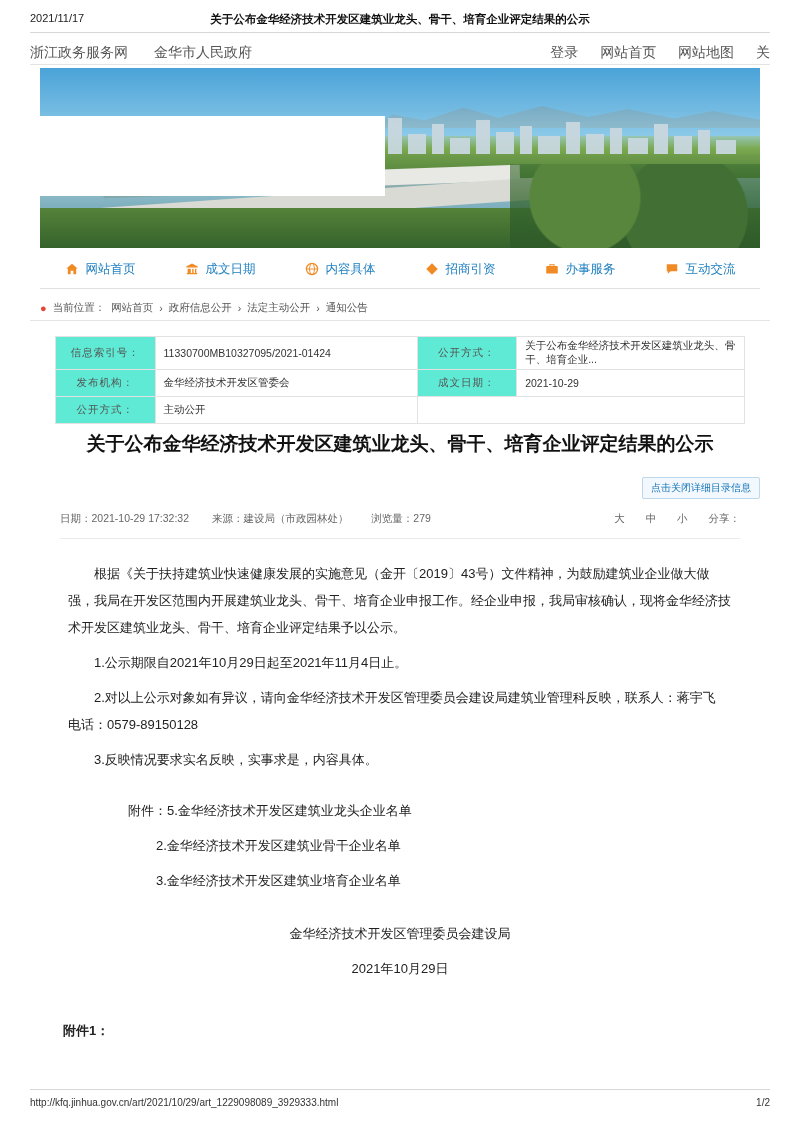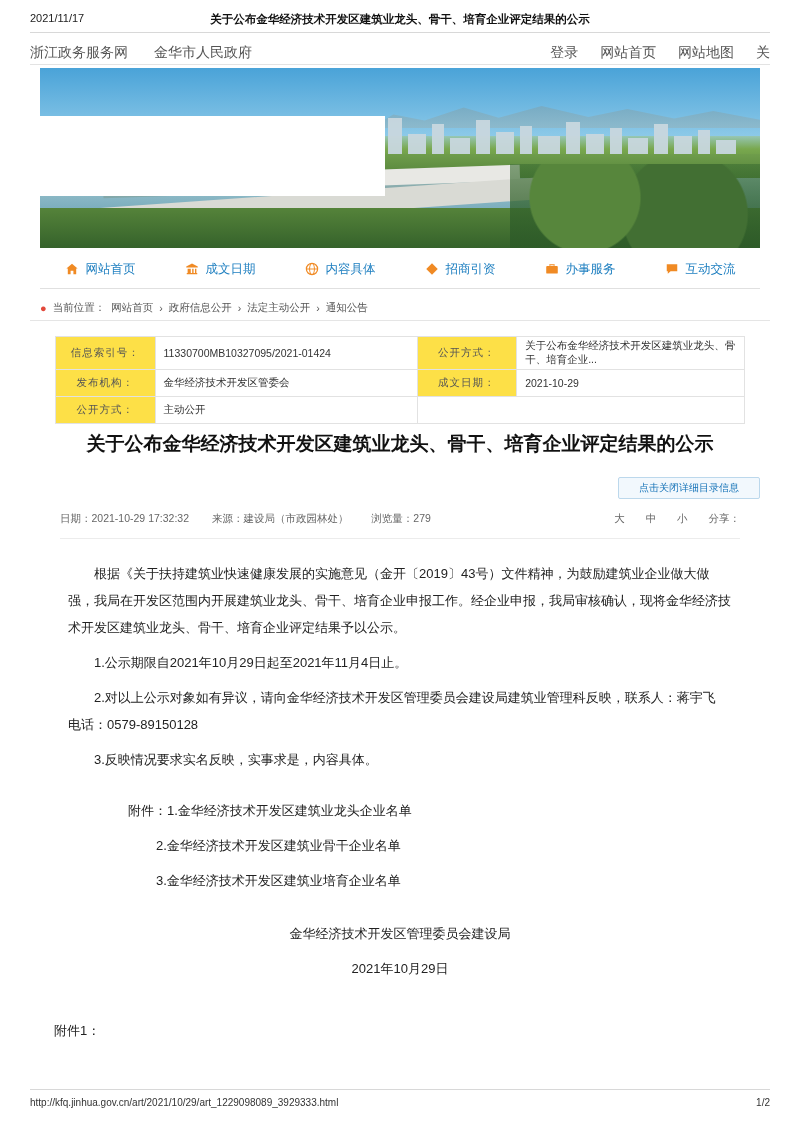--- a/index.html
+++ b/index.html
@@ -253,21 +253,21 @@
     font-size: 10.5px;
     color: #444;
   }
   .meta td {
     border: 1px solid #e2e2e2;
     height: 22px;
     padding: 2px 8px;
     vertical-align: middle;
   }
   .meta td.lbl {
-    background: #fde047;
+    background: #5eead4;
     color: #555;
     text-align: center;
     width: 92px;
     letter-spacing: 1px;
   }
   .meta td.val { color: #333; }
   .meta .c1 { width: 92px; }
   .meta .c2 { width: 262px; }
   .meta .c3 { width: 92px; }
   .meta .c4 { width: 240px; }
@@ -285,21 +285,21 @@
   }
   .dir-btn {
     position: absolute;
     top: 477px;
     right: 40px;
     font-size: 10px;
     color: #1673b8;
     border: 1px solid #bcd8ec;
     background: #f2f8fd;
     border-radius: 2px;
-    padding: 3px 20px;
+    padding: 3px 8px;
     cursor: pointer;
   }
   .info-line {
     position: absolute;
     top: 512px;
     left: 60px;
     width: 680px;
     height: 26px;
     font-size: 10.5px;
     color: #666;
@@ -324,23 +324,24 @@
   }
   .body-text p { margin: 8px; }
   .indent2 { text-indent: 26px; }
   .sig { margin-top: 26px; text-align: center; }
   .attach { margin-top: 24px; padding-left: 60px; }
   .attach .al { }
   .attach .al2 { padding-left: 28px; }
   .att1 {
     position: absolute;
     top: 1022px;
-    left: 54px;
+    left: 63px;
     font-size: 13px;
     color: #222;
+    font-weight: bold;
   }
   
   .rule-bottom {
     position: absolute;
     top: 1089px;
     left: 30px;
     width: 740px;
     border-top: 1px solid #d8d8d8;
   }
   .footer {
@@ -532,21 +533,21 @@
     </div>
   </div>
 
   <div class="body-text">
     <p class="indent2">根据《关于扶持建筑业快速健康发展的实施意见（金开〔2019〕43号）文件精神，为鼓励建筑业企业做大做强，我局在开发区范围内开展建筑业龙头、骨干、培育企业申报工作。经企业申报，我局审核确认，现将金华经济技术开发区建筑业龙头、骨干、培育企业评定结果予以公示。</p>
     <p class="indent2">1.公示期限自2021年10月29日起至2021年11月4日止。</p>
     <p class="indent2">2.对以上公示对象如有异议，请向金华经济技术开发区管理委员会建设局建筑业管理科反映，联系人：蒋宇飞 电话：0579-89150128</p>
     <p class="indent2">3.反映情况要求实名反映，实事求是，内容具体。</p>
 
     <div class="attach">
-      <p class="al">附件：1.金华经济技术开发区建筑业龙头企业名单</p>
+      <p class="al">附件：5.金华经济技术开发区建筑业龙头企业名单</p>
       <p class="al2">2.金华经济技术开发区建筑业骨干企业名单</p>
       <p class="al2">3.金华经济技术开发区建筑业培育企业名单</p>
     </div>
 
     <div class="sig">
       <p>金华经济技术开发区管理委员会建设局</p>
       <p>2021年10月29日</p>
     </div>
   </div>
 

